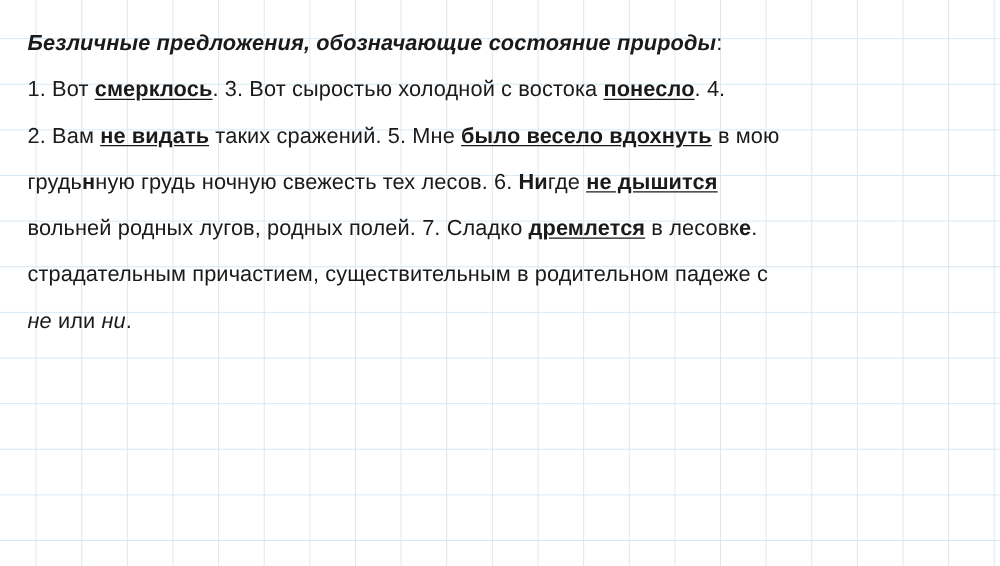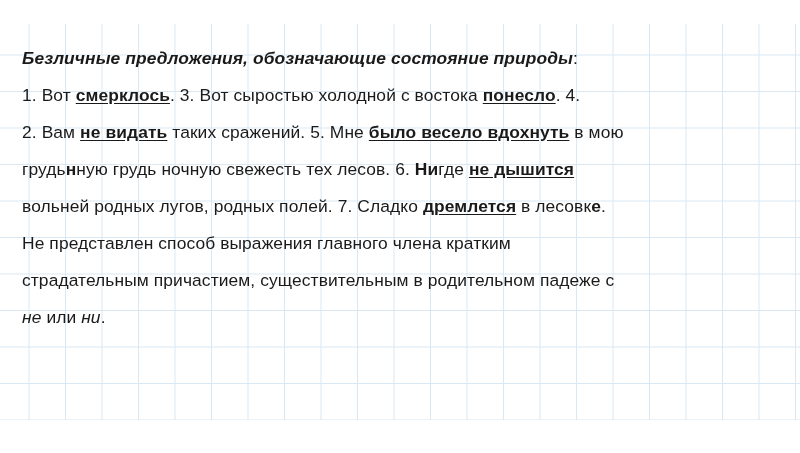--- a/index.html
+++ b/index.html
@@ -9,29 +9,28 @@
   body {
     width: 800px;
     height: 453px;
     background: #ffffff;
     font-family: "Liberation Sans", sans-serif;
     overflow: hidden;
   }
   .page {
     position: relative;
     width: 800px;
-    height: 396px;
+    height: 453px;
     background-color: #ffffff;
     background-image:
       linear-gradient(to right, #d9e8f2 1px, transparent 1px),
       linear-gradient(to bottom, #d9e8f2 1px, transparent 1px);
     background-size: 36.5px 36.5px;
     background-position: -8px -6px;
     box-sizing: border-box;
-    margin-top: 24px;
   }
   .content {
     position: absolute;
     left: 22px;
     top: 16px;
     width: 756px;
   }
   .line {
     font-size: 17.4px;
     color: #1a1a1a;
@@ -76,23 +75,20 @@
     </div>
 
     <div class="line">
       <span>грудь</span><span class="b">н</span><span>ную грудь ночную свежесть тех лесов. 6. </span><span class="b">Ни</span><span>где </span><span class="u">не дышится</span>
     </div>
 
     <div class="line">
       <span>вольней родных лугов, родных полей. 7. Сладко </span><span class="u">дремлется</span><span> в лесов</span><span>к</span><span class="b">е</span><span>.</span>
     </div>
 
-    <div class="line">
-      <span>Не представлен способ выражения главного члена кратким</span>
-    </div>
 
     <div class="line">
       <span>страдательным причастием, существительным в родительном падеже с</span>
     </div>
 
     <div class="line">
       <span class="i">не</span><span> или </span><span class="i">ни</span><span>.</span>
     </div>
 
   </div>

